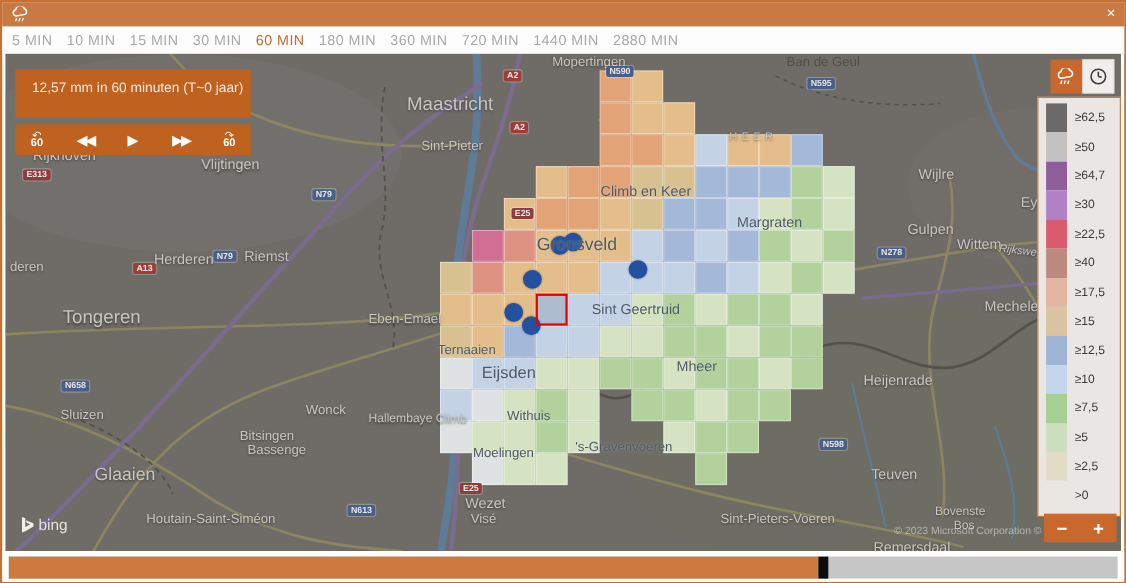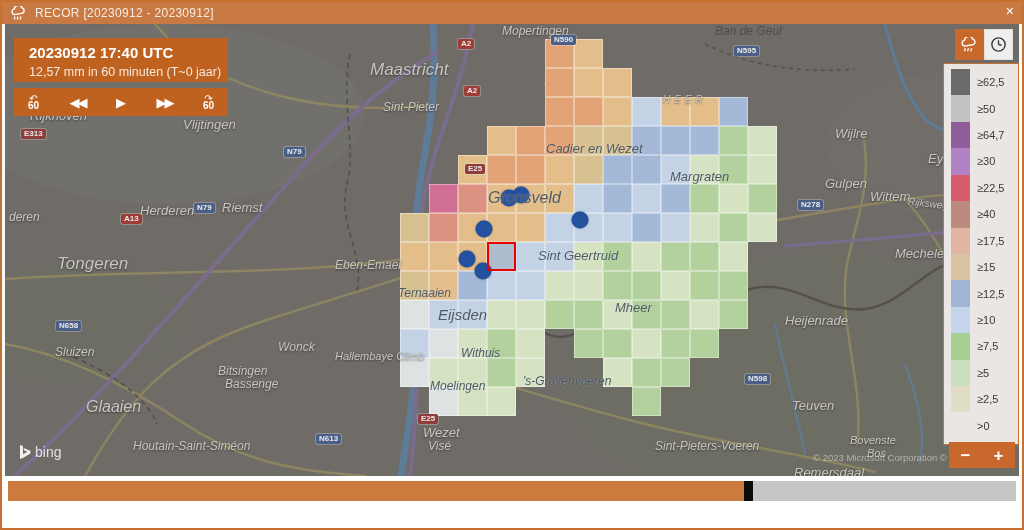--- a/index.html
+++ b/index.html
@@ -13,21 +13,21 @@
   .close{position:absolute;right:8px;top:1px;color:#fff;font-size:14px;cursor:default;}
   
   .tabbar{height:24px;background:#fdfdfd;display:flex;align-items:center;gap:13px;
     padding:0 9px;border-bottom:1px solid #f0f0f0;}
   .tab{font-size:13px;color:#a9a9a9;letter-spacing:.4px;white-space:nowrap;}
   .tab.active{color:#c8682c;}
   
   .maparea{position:relative;margin:0 3px;height:452px;background:#6f6c68;overflow:hidden;}
   .maparea svg.base{position:absolute;left:0;top:0;}
   .mlabel{position:absolute;color:#c9c6c1;text-shadow:0 1px 2px rgba(20,20,20,.55);
-    white-space:nowrap;z-index:4;font-style:italic;}
+    white-space:nowrap;z-index:4;}
   .mlabel.dark{color:#4d5a64;text-shadow:0 0 2px rgba(255,255,255,.35);}
   .mlabel.dim{color:#514e49;text-shadow:none;}
   .badge{position:absolute;z-index:4;font-size:8px;font-weight:bold;color:#e8e8e8;
     background:#4a5f87;border-radius:2px;padding:1px 3px;line-height:1;
     box-shadow:0 0 0 1px rgba(255,255,255,.25);}
   .badge.a{background:#a03c36;}
   .badge.e{background:#8f3c3c;}
   .cells{position:absolute;left:0;top:0;width:100%;height:100%;z-index:3;}
   .cell{position:absolute;box-shadow:inset 0 0 0 1px rgba(255,255,255,.38);}
   .selcell{position:absolute;z-index:5;border:2px solid #e60000;box-sizing:border-box;}
@@ -79,24 +79,35 @@
 
 <div class="window">
 
   <div class="titlebar">
     <svg width="18" height="15" viewBox="0 0 18 15">
       <path d="M4.6 8.6a2.9 2.9 0 0 1-.3-5.7A4.1 4.1 0 0 1 12.2 2a2.7 2.7 0 0 1-.6 5.3z" fill="none" stroke="#fff" stroke-width="1.3"></path>
       <line x1="5" y1="10.5" x2="4.2" y2="13.5" stroke="#fff" stroke-width="1.2"></line>
       <line x1="8" y1="10.5" x2="7.2" y2="13.5" stroke="#fff" stroke-width="1.2"></line>
       <line x1="11" y1="10.5" x2="10.2" y2="13.5" stroke="#fff" stroke-width="1.2"></line>
     </svg>
-    <span class="ttl">RECOR [20230912 - 20230912]</span>
     <span class="close">×</span>
   </div>
 
+  <div class="tabbar">
+      <span class="tab">5 MIN</span>
+      <span class="tab">10 MIN</span>
+      <span class="tab">15 MIN</span>
+      <span class="tab">30 MIN</span>
+      <span class="tab active">60 MIN</span>
+      <span class="tab">180 MIN</span>
+      <span class="tab">360 MIN</span>
+      <span class="tab">720 MIN</span>
+      <span class="tab">1440 MIN</span>
+      <span class="tab">2880 MIN</span>
+    </div>
 
   <div class="maparea">
     <svg class="base" width="1014" height="452" viewBox="0 0 1014 452">
       <rect x="0" y="0" width="1014" height="452" fill="#6f6c68"></rect>
       <ellipse cx="820" cy="360" rx="260" ry="130" fill="#6b6f61" opacity="0.55"></ellipse>
       <ellipse cx="160" cy="90" rx="200" ry="90" fill="#767370" opacity="0.5"></ellipse>
       <ellipse cx="60" cy="300" rx="120" ry="60" fill="#6a6e62" opacity="0.35"></ellipse>
       <ellipse cx="930" cy="120" rx="110" ry="70" fill="#74716c" opacity="0.45"></ellipse>
 
       <g stroke="#938a60" stroke-width="2.4" fill="none" opacity="0.85" stroke-linecap="round">
@@ -278,21 +289,21 @@
         <span class="mlabel light" style="left: 81px; top: 374px; font-size: 16px;">Glaaien</span>
         <span class="mlabel light" style="left: 128px; top: 415px; font-size: 12px;">Houtain-Saint-Siméon</span>
         <span class="mlabel light" style="left: 330px; top: 326px; font-size: 11px;">Hallembaye Climb</span>
         <span class="mlabel light" style="left: 418px; top: 401px; font-size: 13px;">Wezet</span>
         <span class="mlabel light" style="left: 423px; top: 415px; font-size: 12px;">Visé</span>
         <span class="mlabel dark" style="left: 425px; top: 355px; font-size: 12px;">Moelingen</span>
         <span class="mlabel dark" style="left: 456px; top: 322px; font-size: 12px;">Withuis</span>
         <span class="mlabel dark" style="left: 433px; top: 282px; font-size: 15px;">Eijsden</span>
         <span class="mlabel dark" style="left: 393px; top: 262px; font-size: 12px;">Ternaaien</span>
         <span class="mlabel dark" style="left: 483px; top: 165px; font-size: 16px;">Gronsveld</span>
-        <span class="mlabel dark" style="left: 541px; top: 117px; font-size: 13px;">Cadier en Wezet</span>
+        <span class="mlabel dark" style="left: 541px; top: 117px; font-size: 13px;">Climb en Keer</span>
         <span class="mlabel dark" style="left: 533px; top: 224px; font-size: 13px;">Sint Geertruid</span>
         <span class="mlabel dark" style="left: 665px; top: 145px; font-size: 13px;">Margraten</span>
         <span class="mlabel dark" style="left: 610px; top: 276px; font-size: 13px;">Mheer</span>
         <span class="mlabel dark" style="left: 518px; top: 350px; font-size: 12px;">'s-Gravenvoeren</span>
         <span class="mlabel light" style="left: 650px; top: 415px; font-size: 12px;">Sint-Pieters-Voeren</span>
         <span class="mlabel light" style="left: 780px; top: 289px; font-size: 13px; text-align: center;">Heijenrade</span>
         <span class="mlabel light" style="left: 787px; top: 374px; font-size: 13px;">Teuven</span>
         <span class="mlabel light" style="left: 845px; top: 410px; font-size: 11px;">Bovenste</span>
         <span class="mlabel light" style="left: 862px; top: 423px; font-size: 11px;">Bos</span>
         <span class="mlabel light" style="left: 789px; top: 441px; font-size: 13px;">Remersdaal</span>
@@ -312,21 +323,20 @@
         <span class="badge e" style="left: 413px; top: 390px;">E25</span>
         <span class="badge n" style="left: 546px; top: 11px;">N590</span>
         <span class="badge n" style="left: 729px; top: 22px;">N595</span>
         <span class="badge n" style="left: 793px; top: 176px;">N278</span>
         <span class="badge n" style="left: 740px; top: 350px;">N598</span>
         <span class="badge n" style="left: 51px; top: 297px;">N658</span>
         <span class="badge n" style="left: 311px; top: 410px;">N613</span>
       </div>
 
     <div class="infopanel">
-      <div class="ts">20230912 17:40 UTC</div>
       <div class="sum">12,57 mm in 60 minuten (T~0 jaar)</div>
     </div>
 
     <div class="playbar">
       <div class="pbtn">
         <span class="arr">↶</span>
         <span class="n60">60</span>
       </div>
       <div class="pbtn">
         <span class="tri">◀◀</span>

